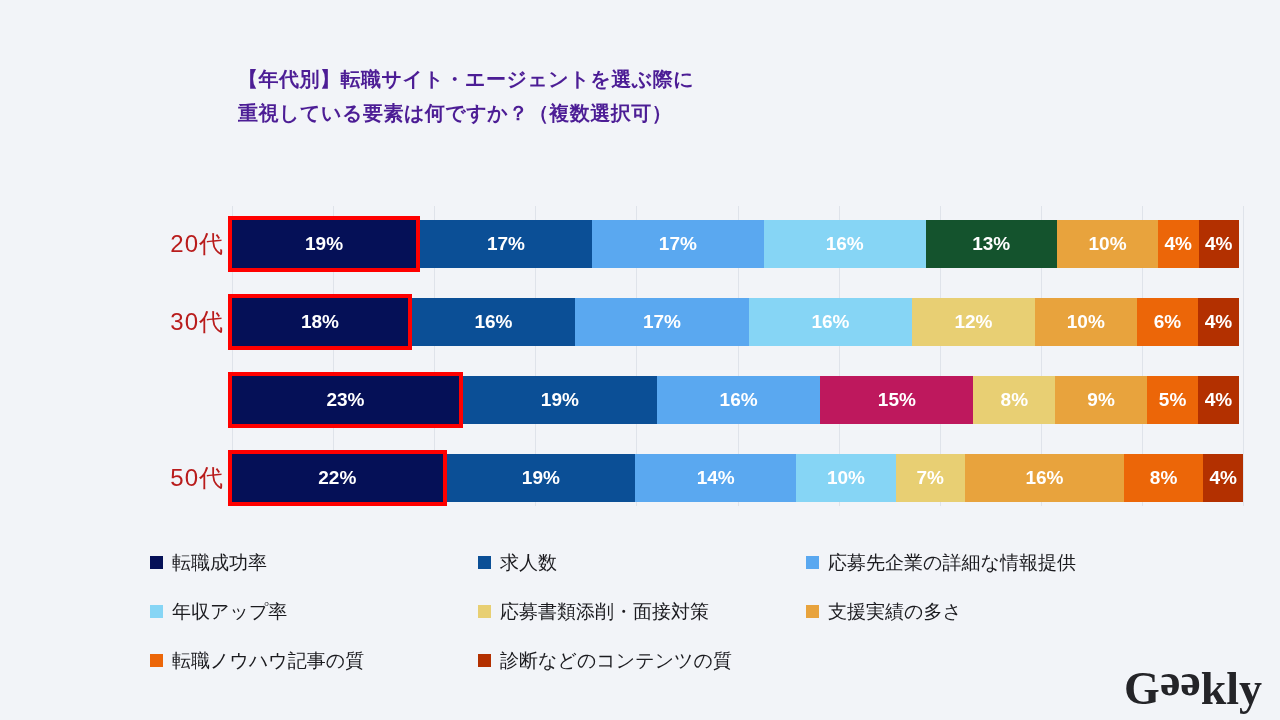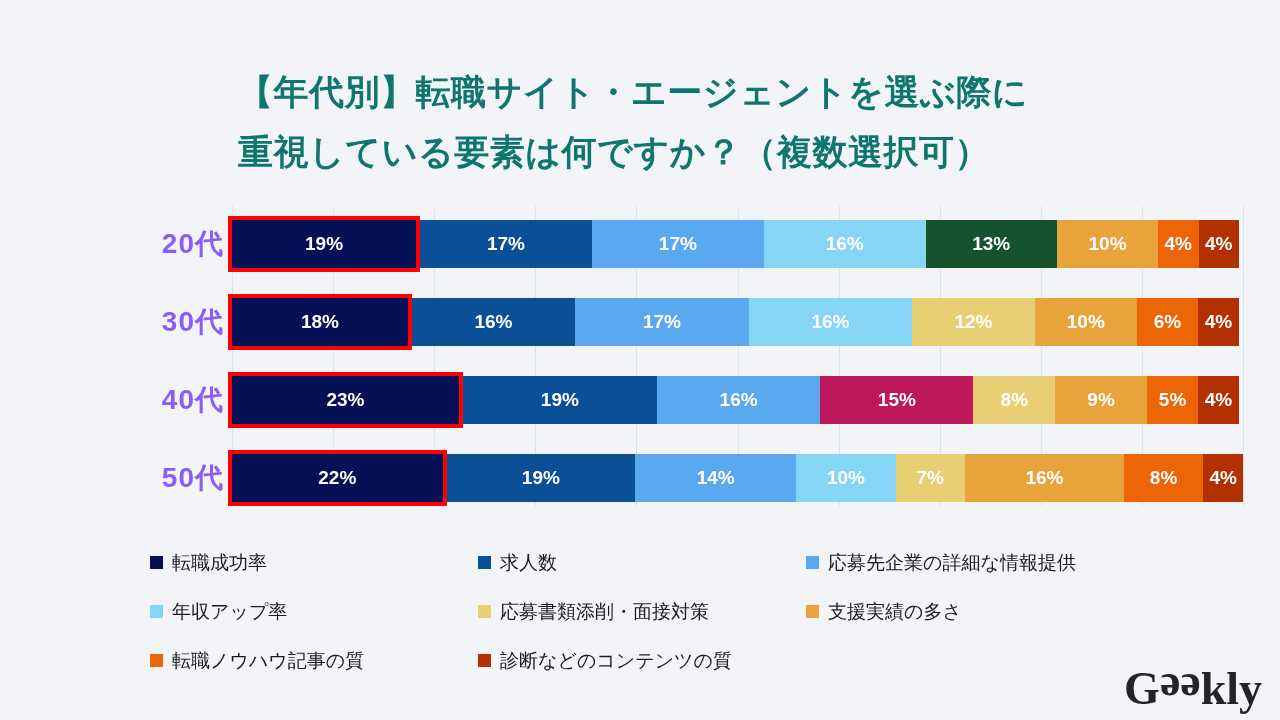--- a/index.html
+++ b/index.html
@@ -12,23 +12,23 @@
   }
   #chart-card{
     position:absolute;inset:0;
     background:#f2f4f8;
   }
 
   
   #title{
     position:absolute;
     left:238px;top:62px;width:1000px;
-    font-size:35px;
+    font-size:20px;
     font-weight:700;
-    color:#0f766e;
+    color:#4c1d95;
     line-height:1.72;
     letter-spacing:.5px;
   }
   #title .tline{display:block;white-space:nowrap;}
 
   
   #plot{
     position:absolute;
     left:232px;top:206px;
     width:1011px;height:300px;
@@ -59,23 +59,23 @@
     box-sizing:border-box;
     position:relative;z-index:3;
   }
   .axis-label{
     position:absolute;
     right:1019px;
     width:160px;
     text-align:right;
     height:48px;
     line-height:48px;
-    font-size:28px;
-    font-weight:700;
-    color:#8b5cf6;
+    font-size:24px;
+    font-weight:400;
+    color:#b91c1c;
     letter-spacing:1px;
   }
 
   
   #legend{
     position:absolute;
     left:150px;top:538px;
     width:1100px;
   }
   .legend-row{
@@ -181,21 +181,20 @@
           <div class="seg" style="width: 102.121px; background: rgb(232, 163, 61);">
             <span>10%</span>
           </div>
           <div class="seg" style="width: 61.2727px; background: rgb(236, 102, 8);">
             <span>6%</span>
           </div>
           <div class="seg" style="width: 40.8485px; background: rgb(179, 48, 0);">
             <span>4%</span>
           </div>
         </div>
-        <div class="axis-label" style="top: 170px;">40代</div>
         <div class="bar-row" style="top: 170px;">
           <div class="seg highlight" style="width: 234.879px; background: rgb(5, 16, 87);">
             <span>23%</span>
           </div>
           <div class="seg" style="width: 194.03px; background: rgb(11, 79, 150);">
             <span>19%</span>
           </div>
           <div class="seg" style="width: 163.394px; background: rgb(90, 168, 240);">
             <span>16%</span>
           </div>

